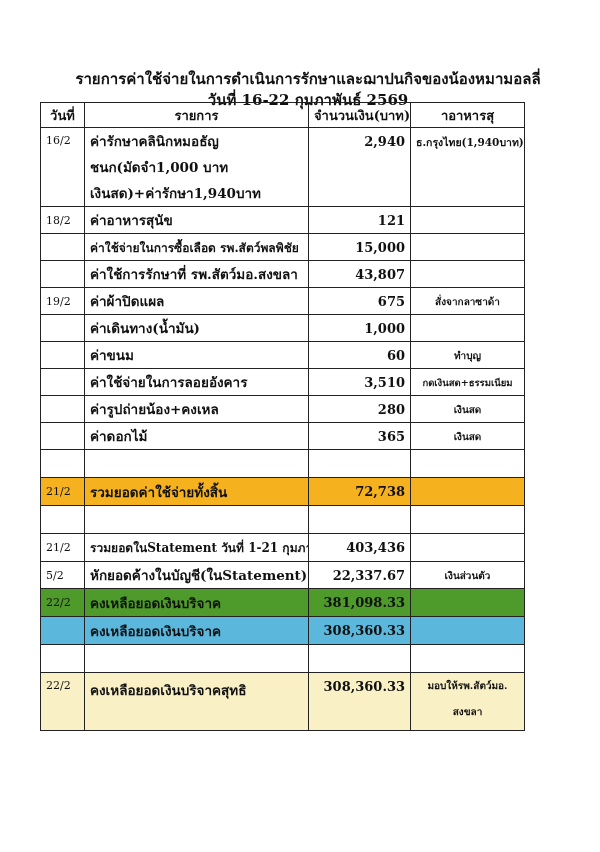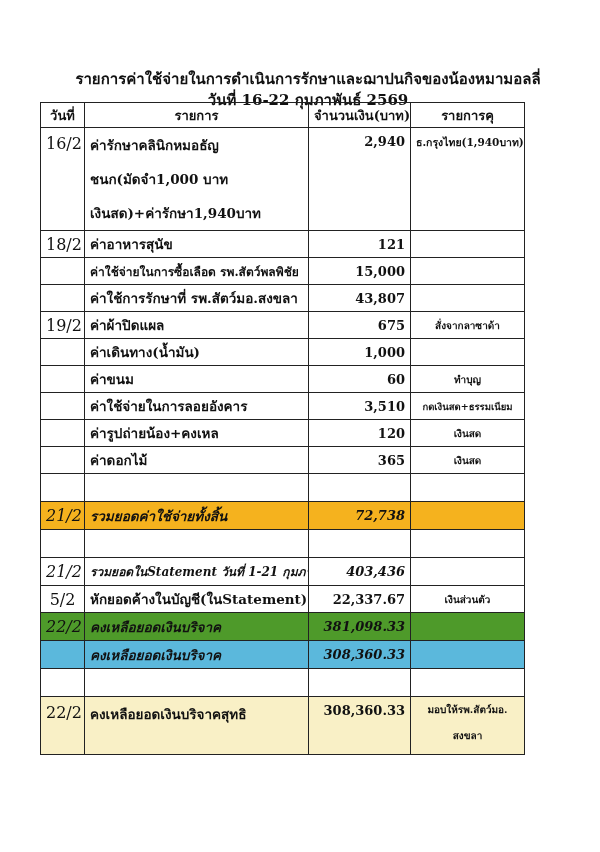--- a/index.html
+++ b/index.html
@@ -22,30 +22,30 @@
   }
   col.c-date { width: 44px; }
   col.c-item { width: 224px; }
   col.c-amt { width: 102px; }
   col.c-note { width: 114px; }
   td, th {
     border: 1.3px solid #222; padding: 0 5px; vertical-align: middle;
     overflow: hidden; white-space: nowrap;
   }
   th { height: 24px; font-size: 13px; }
-  td.date { text-align: center; font-size: 16px; font-weight: normal; }
+  td.date { text-align: left; font-size: 11px; font-weight: normal; }
   td.item { text-align: left; font-size: 13.5px; }
   td.item.small { font-size: 12px; }
   td.amt { text-align: right; }
   td.note { text-align: center; font-size: 10px; }
   td.note.small { font-size: 9.5px; }
   td.note.wrap { white-space: normal; line-height: 26px; vertical-align: top; }
-  td.item.wrap { white-space: normal; line-height: 34px; vertical-align: top; margin-top: 46px; }
+  td.item.wrap { white-space: normal; line-height: 26px; vertical-align: top; margin-top: 46px; }
   tr.r27 td { height: 26px; }
-  tr.r28 td { height: 27px; font-style: italic; }
+  tr.r28 td { height: 27px; }
   tr.r52 td { height: 51px; }
   tr.orange td { background: #F5B21E; }
   tr.green td { background: #4E9A2A; }
   tr.blue td { background: #5BB8DC; }
   tr.cream td { background: #F9F0C6; }
   td.vtop { vertical-align: top; padding-top: 6px; }
 </style>
 </head>
 <body>
 
@@ -57,21 +57,21 @@
       <col class="c-date">
       <col class="c-item">
       <col class="c-amt">
       <col class="c-note">
     </colgroup>
   <thead>
     <tr>
       <th>วันที่</th>
       <th>รายการ</th>
       <th>จำนวนเงิน(บาท)</th>
-      <th>รายการคุ</th>
+      <th>าอาหารสุ</th>
     </tr>
   </thead>
   <tbody>
     <tr class="r52">
       <td class="date vtop">16/2</td>
       <td class="item wrap">ค่ารักษาคลินิกหมอธัญชนก(มัดจำ1,000 บาท เงินสด)+ค่ารักษา1,940บาท</td>
       <td class="amt vtop">2,940</td>
       <td class="note vtop small" style="font-size:10.5px">ธ.กรุงไทย(1,940บาท)</td>
     </tr>
     <tr class="r27">
@@ -112,21 +112,21 @@
     </tr>
     <tr class="r27">
       <td class="date"></td>
       <td class="item">ค่าใช้จ่ายในการลอยอังคาร</td>
       <td class="amt">3,510</td>
       <td class="note small">กดเงินสด+ธรรมเนียม</td>
     </tr>
     <tr class="r27">
       <td class="date"></td>
       <td class="item">ค่ารูปถ่ายน้อง+คงเหล</td>
-      <td class="amt">120</td>
+      <td class="amt">280</td>
       <td class="note">เงินสด</td>
     </tr>
     <tr class="r27">
       <td class="date"></td>
       <td class="item">ค่าดอกไม้</td>
       <td class="amt">365</td>
       <td class="note">เงินสด</td>
     </tr>
     <tr class="r28">
       <td class="date"></td>

